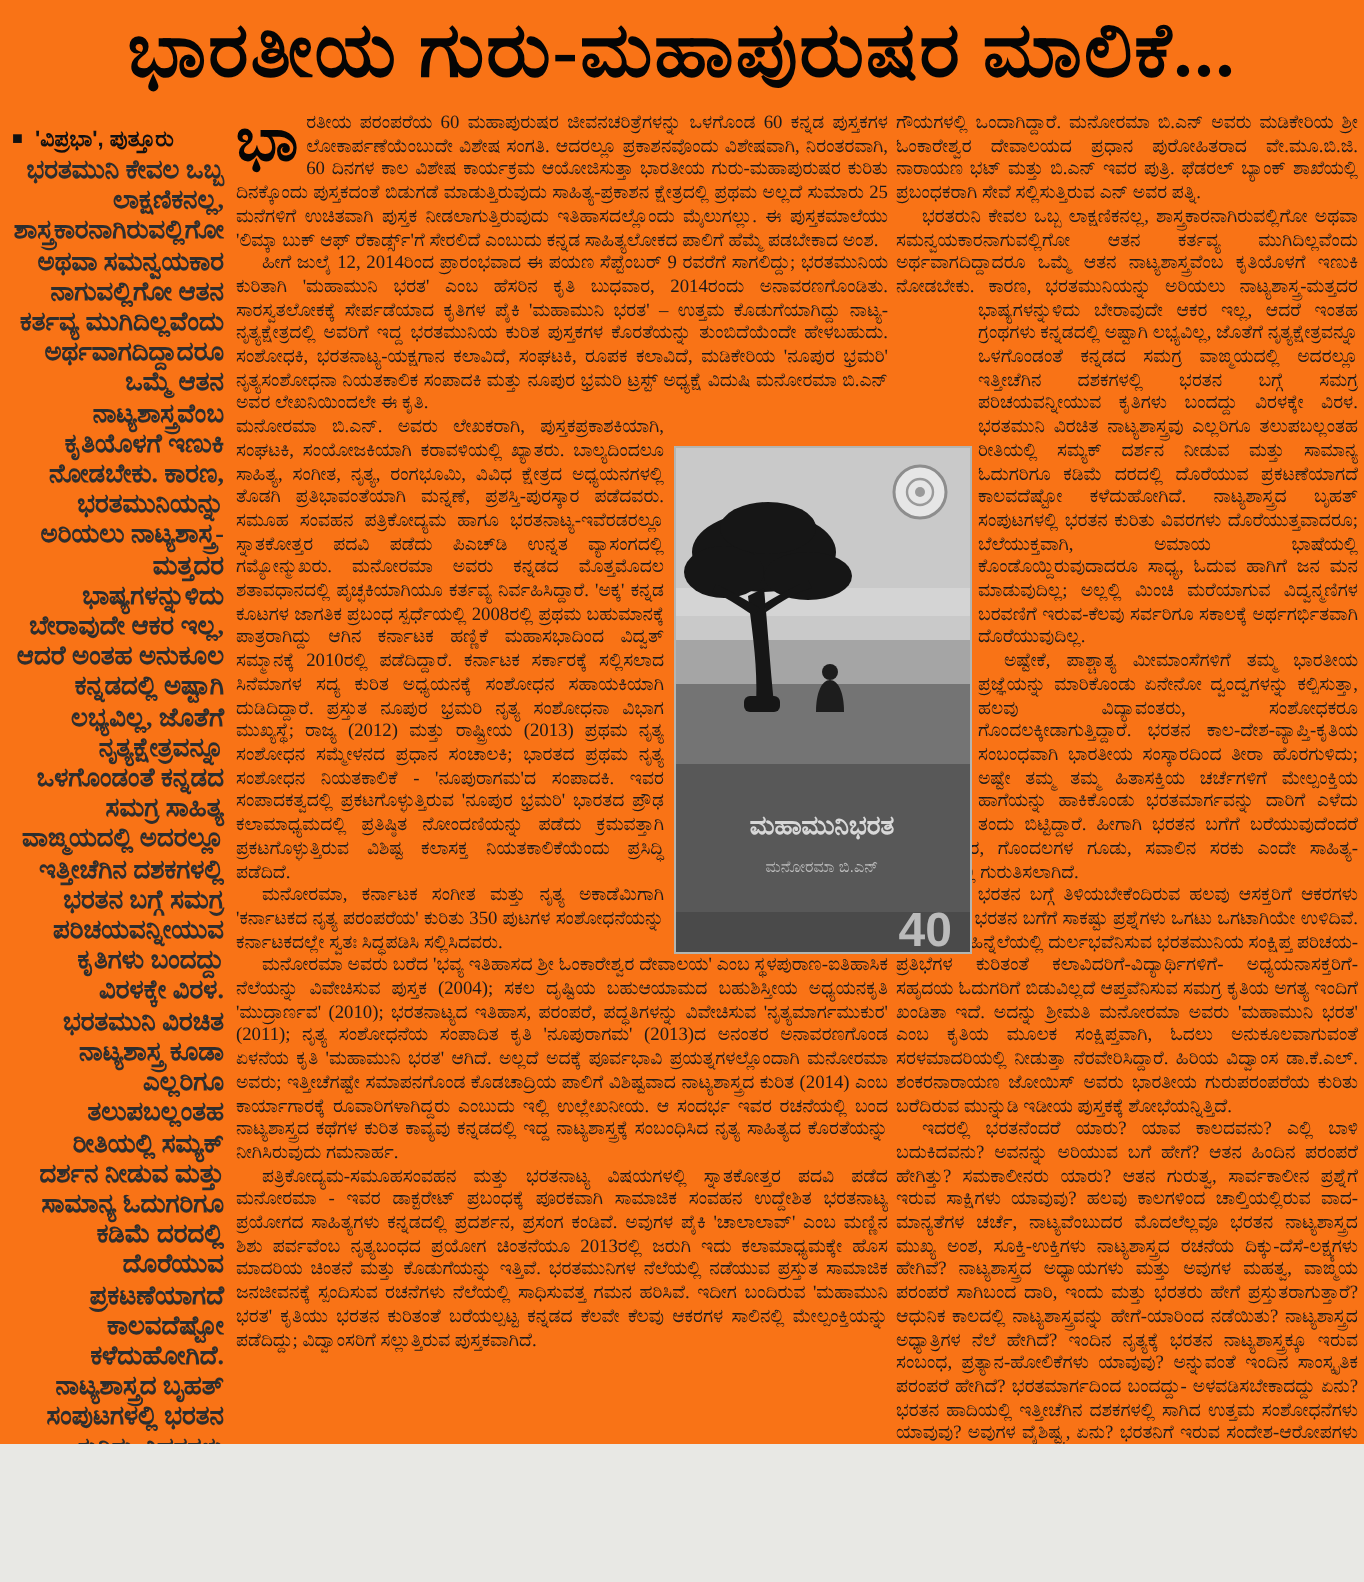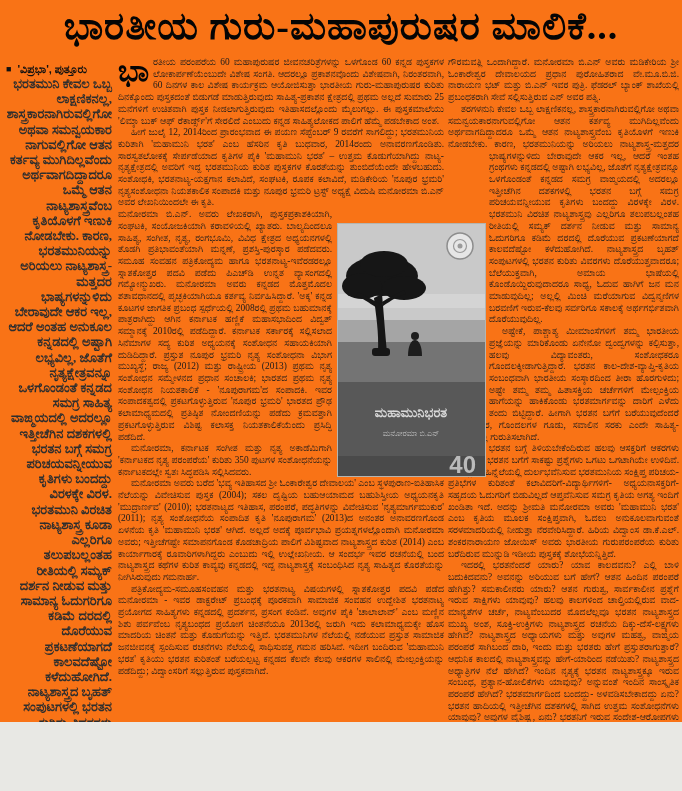--- a/index.html
+++ b/index.html
@@ -120,23 +120,23 @@
     </p>
     <p>ಹೀಗೆ ಜುಲೈ 12, 2014ರಿಂದ ಪ್ರಾರಂಭವಾದ ಈ ಪಯಣ ಸೆಪ್ಟೆಂಬರ್ 9 ರವರೆಗೆ ಸಾಗಲಿದ್ದು; ಭರತಮುನಿಯ ಕುರಿತಾಗಿ 'ಮಹಾಮುನಿ ಭರತ' ಎಂಬ ಹೆಸರಿನ ಕೃತಿ ಬುಧವಾರ, 2014ರಂದು ಅನಾವರಣಗೊಂಡಿತು. ಸಾರಸ್ವತಲೋಕಕ್ಕೆ ಸೇರ್ಪಡೆಯಾದ ಕೃತಿಗಳ ಪೈಕಿ 'ಮಹಾಮುನಿ ಭರತ' – ಉತ್ತಮ ಕೊಡುಗೆಯಾಗಿದ್ದು ನಾಟ್ಯ-ನೃತ್ಯಕ್ಷೇತ್ರದಲ್ಲಿ ಅವರಿಗೆ ಇದ್ದ ಭರತಮುನಿಯ ಕುರಿತ ಪುಸ್ತಕಗಳ ಕೊರತೆಯನ್ನು ತುಂಬಿದೆಯೆಂದೇ ಹೇಳಬಹುದು. ಸಂಶೋಧಕಿ, ಭರತನಾಟ್ಯ-ಯಕ್ಷಗಾನ ಕಲಾವಿದೆ, ಸಂಘಟಕಿ, ರೂಪಕ ಕಲಾವಿದೆ, ಮಡಿಕೇರಿಯ 'ನೂಪುರ ಭ್ರಮರಿ' ನೃತ್ಯಸಂಶೋಧನಾ ನಿಯತಕಾಲಿಕ ಸಂಪಾದಕಿ ಮತ್ತು ನೂಪುರ ಭ್ರಮರಿ ಟ್ರಸ್ಟ್ ಅಧ್ಯಕ್ಷೆ ವಿದುಷಿ ಮನೋರಮಾ ಬಿ.ಎನ್ ಅವರ ಲೇಖನಿಯಿಂದಲೇ ಈ ಕೃತಿ.</p>
     <div class="wrap-spacer-mid"></div>
     <p>ಮನೋರಮಾ ಬಿ.ಎನ್. ಅವರು ಲೇಖಕರಾಗಿ, ಪುಸ್ತಕಪ್ರಕಾಶಕಿಯಾಗಿ, ಸಂಘಟಕಿ, ಸಂಯೋಜಕಿಯಾಗಿ ಕರಾವಳಿಯಲ್ಲಿ ಖ್ಯಾತರು. ಬಾಲ್ಯದಿಂದಲೂ ಸಾಹಿತ್ಯ, ಸಂಗೀತ, ನೃತ್ಯ, ರಂಗಭೂಮಿ, ವಿವಿಧ ಕ್ಷೇತ್ರದ ಅಧ್ಯಯನಗಳಲ್ಲಿ ತೊಡಗಿ ಪ್ರತಿಭಾವಂತೆಯಾಗಿ ಮನ್ನಣೆ, ಪ್ರಶಸ್ತಿ-ಪುರಸ್ಕಾರ ಪಡೆದವರು. ಸಮೂಹ ಸಂವಹನ ಪತ್ರಿಕೋದ್ಯಮ ಹಾಗೂ ಭರತನಾಟ್ಯ-ಇವೆರಡರಲ್ಲೂ ಸ್ನಾತಕೋತ್ತರ ಪದವಿ ಪಡೆದು ಪಿಎಚ್‌ಡಿ ಉನ್ನತ ವ್ಯಾಸಂಗದಲ್ಲಿ ಗಮ್ಯೋನ್ಮುಖರು. ಮನೋರಮಾ ಅವರು ಕನ್ನಡದ ಮೊತ್ತಮೊದಲ ಶತಾವಧಾನದಲ್ಲಿ ಪೃಚ್ಛಕಿಯಾಗಿಯೂ ಕರ್ತವ್ಯ ನಿರ್ವಹಿಸಿದ್ದಾರೆ. 'ಅಕ್ಕ' ಕನ್ನಡ ಕೂಟಗಳ ಜಾಗತಿಕ ಪ್ರಬಂಧ ಸ್ಪರ್ಧೆಯಲ್ಲಿ 2008ರಲ್ಲಿ ಪ್ರಥಮ ಬಹುಮಾನಕ್ಕೆ ಪಾತ್ರರಾಗಿದ್ದು ಆಗಿನ ಕರ್ನಾಟಕ ಹಣ್ಣಿಕೆ ಮಹಾಸಭಾದಿಂದ ವಿದ್ವತ್ ಸಮ್ಮಾನಕ್ಕೆ 2010ರಲ್ಲಿ ಪಡೆದಿದ್ದಾರೆ. ಕರ್ನಾಟಕ ಸರ್ಕಾರಕ್ಕೆ ಸಲ್ಲಿಸಲಾದ ಸಿನೆಮಾಗಳ ಸದ್ಯ ಕುರಿತ ಅಧ್ಯಯನಕ್ಕೆ ಸಂಶೋಧನ ಸಹಾಯಕಿಯಾಗಿ ದುಡಿದಿದ್ದಾರೆ. ಪ್ರಸ್ತುತ ನೂಪುರ ಭ್ರಮರಿ ನೃತ್ಯ ಸಂಶೋಧನಾ ವಿಭಾಗ ಮುಖ್ಯಸ್ಥೆ; ರಾಜ್ಯ (2012) ಮತ್ತು ರಾಷ್ಟ್ರೀಯ (2013) ಪ್ರಥಮ ನೃತ್ಯ ಸಂಶೋಧನ ಸಮ್ಮೇಳನದ ಪ್ರಧಾನ ಸಂಚಾಲಕಿ; ಭಾರತದ ಪ್ರಥಮ ನೃತ್ಯ ಸಂಶೋಧನ ನಿಯತಕಾಲಿಕೆ - 'ನೂಪುರಾಗಮ'ದ ಸಂಪಾದಕಿ. ಇವರ ಸಂಪಾದಕತ್ವದಲ್ಲಿ ಪ್ರಕಟಗೊಳ್ಳುತ್ತಿರುವ 'ನೂಪುರ ಭ್ರಮರಿ' ಭಾರತದ ಪ್ರೌಢ ಕಲಾಮಾಧ್ಯಮದಲ್ಲಿ ಪ್ರತಿಷ್ಠಿತ ನೋಂದಣಿಯನ್ನು ಪಡೆದು ಕ್ರಮವತ್ತಾಗಿ ಪ್ರಕಟಗೊಳ್ಳುತ್ತಿರುವ ವಿಶಿಷ್ಟ ಕಲಾಸಕ್ತ ನಿಯತಕಾಲಿಕೆಯೆಂದು ಪ್ರಸಿದ್ಧಿ ಪಡೆದಿದೆ.</p>
     <p>ಮನೋರಮಾ, ಕರ್ನಾಟಕ ಸಂಗೀತ ಮತ್ತು ನೃತ್ಯ ಅಕಾಡೆಮಿಗಾಗಿ 'ಕರ್ನಾಟಕದ ನೃತ್ಯ ಪರಂಪರೆಯ' ಕುರಿತು 350 ಪುಟಗಳ ಸಂಶೋಧನೆಯನ್ನು ಕರ್ನಾಟಕದಲ್ಲೇ ಸ್ವತಃ ಸಿದ್ಧಪಡಿಸಿ ಸಲ್ಲಿಸಿದವರು.</p>
     <p>ಮನೋರಮಾ ಅವರು ಬರೆದ 'ಭವ್ಯ ಇತಿಹಾಸದ ಶ್ರೀ ಓಂಕಾರೇಶ್ವರ ದೇವಾಲಯ' ಎಂಬ ಸ್ಥಳಪುರಾಣ-ಐತಿಹಾಸಿಕ ನೆಲೆಯನ್ನು ವಿವೇಚಿಸುವ ಪುಸ್ತಕ (2004); ಸಕಲ ದೃಷ್ಟಿಯ ಬಹುಆಯಾಮದ ಬಹುಶಿಸ್ತೀಯ ಅಧ್ಯಯನಕೃತಿ 'ಮುದ್ರಾರ್ಣವ' (2010); ಭರತನಾಟ್ಯದ ಇತಿಹಾಸ, ಪರಂಪರೆ, ಪದ್ಧತಿಗಳನ್ನು ವಿವೇಚಿಸುವ 'ನೃತ್ಯಮಾರ್ಗಮುಕುರ' (2011); ನೃತ್ಯ ಸಂಶೋಧನೆಯ ಸಂಪಾದಿತ ಕೃತಿ 'ನೂಪುರಾಗಮ' (2013)ದ ಅನಂತರ ಅನಾವರಣಗೊಂಡ ಏಳನೆಯ ಕೃತಿ 'ಮಹಾಮುನಿ ಭರತ' ಆಗಿದೆ. ಅಲ್ಲದೆ ಅದಕ್ಕೆ ಪೂರ್ವಭಾವಿ ಪ್ರಯತ್ನಗಳಲ್ಲೊಂದಾಗಿ ಮನೋರಮಾ ಅವರು; ಇತ್ತೀಚೆಗಷ್ಟೇ ಸಮಾಪನಗೊಂಡ ಕೊಡಚಾದ್ರಿಯ ಪಾಲಿಗೆ ವಿಶಿಷ್ಟವಾದ ನಾಟ್ಯಶಾಸ್ತ್ರದ ಕುರಿತ (2014) ಎಂಬ ಕಾರ್ಯಾಗಾರಕ್ಕೆ ರೂವಾರಿಗಳಾಗಿದ್ದರು ಎಂಬುದು ಇಲ್ಲಿ ಉಲ್ಲೇಖನೀಯ. ಆ ಸಂದರ್ಭ ಇವರ ರಚನೆಯಲ್ಲಿ ಬಂದ ನಾಟ್ಯಶಾಸ್ತ್ರದ ಕಥೆಗಳ ಕುರಿತ ಕಾವ್ಯವು ಕನ್ನಡದಲ್ಲಿ ಇದ್ದ ನಾಟ್ಯಶಾಸ್ತ್ರಕ್ಕೆ ಸಂಬಂಧಿಸಿದ ನೃತ್ಯ ಸಾಹಿತ್ಯದ ಕೊರತೆಯನ್ನು ನೀಗಿಸಿರುವುದು ಗಮನಾರ್ಹ.</p>
     <p>ಪತ್ರಿಕೋದ್ಯಮ-ಸಮೂಹಸಂವಹನ ಮತ್ತು ಭರತನಾಟ್ಯ ವಿಷಯಗಳಲ್ಲಿ ಸ್ನಾತಕೋತ್ತರ ಪದವಿ ಪಡೆದ ಮನೋರಮಾ - ಇವರ ಡಾಕ್ಟರೇಟ್ ಪ್ರಬಂಧಕ್ಕೆ ಪೂರಕವಾಗಿ ಸಾಮಾಜಿಕ ಸಂವಹನ ಉದ್ದೇಶಿತ ಭರತನಾಟ್ಯ ಪ್ರಯೋಗದ ಸಾಹಿತ್ಯಗಳು ಕನ್ನಡದಲ್ಲಿ ಪ್ರದರ್ಶನ, ಪ್ರಸಂಗ ಕಂಡಿವೆ. ಅವುಗಳ ಪೈಕಿ 'ಚಾಲಾಲಾವ್' ಎಂಬ ಮಣ್ಣಿನ ಶಿಶು ಪರ್ವವೆಂಬ ನೃತ್ಯಬಂಧದ ಪ್ರಯೋಗ ಚಿಂತನೆಯೂ 2013ರಲ್ಲಿ ಜರುಗಿ ಇದು ಕಲಾಮಾಧ್ಯಮಕ್ಕೇ ಹೊಸ ಮಾದರಿಯ ಚಿಂತನೆ ಮತ್ತು ಕೊಡುಗೆಯನ್ನು ಇತ್ತಿವೆ. ಭರತಮುನಿಗಳ ನೆಲೆಯಲ್ಲಿ ನಡೆಯುವ ಪ್ರಸ್ತುತ ಸಾಮಾಜಿಕ ಜನಜೀವನಕ್ಕೆ ಸ್ಪಂದಿಸುವ ರಚನೆಗಳು ನೆಲೆಯಲ್ಲಿ ಸಾಧಿಸುವತ್ತ ಗಮನ ಹರಿಸಿವೆ. ಇದೀಗ ಬಂದಿರುವ 'ಮಹಾಮುನಿ ಭರತ' ಕೃತಿಯು ಭರತನ ಕುರಿತಂತೆ ಬರೆಯಲ್ಪಟ್ಟ ಕನ್ನಡದ ಕೆಲವೇ ಕೆಲವು ಆಕರಗಳ ಸಾಲಿನಲ್ಲಿ ಮೇಲ್ಪಂಕ್ತಿಯನ್ನು ಪಡೆದಿದ್ದು; ವಿದ್ವಾಂಸರಿಗೆ ಸಲ್ಲುತ್ತಿರುವ ಪುಸ್ತಕವಾಗಿದೆ.</p>
   </div>
 
   <div class="col-right">
-    <p>ಗೌರಮವತ್ಲಿ ಒಂದಾಗಿದ್ದಾರೆ. ಮನೋರಮಾ ಬಿ.ಎನ್ ಅವರು ಮಡಿಕೇರಿಯ ಶ್ರೀ ಓಂಕಾರೇಶ್ವರ ದೇವಾಲಯದ ಪ್ರಧಾನ ಪುರೋಹಿತರಾದ ವೇ.ಮೂ.ಬಿ.ಜಿ. ನಾರಾಯಣ ಭಟ್ ಮತ್ತು ಬಿ.ಎನ್ ಇವರ ಪುತ್ರಿ. ಫೆಡರಲ್ ಬ್ಯಾಂಕ್ ಶಾಖೆಯಲ್ಲಿ ಪ್ರಬಂಧಕರಾಗಿ ಸೇವೆ ಸಲ್ಲಿಸುತ್ತಿರುವ ಎನ್ ಅವರ ಪತ್ನಿ.</p>
+    <p>ಗೌಯಗಳಲ್ಲಿ ಒಂದಾಗಿದ್ದಾರೆ. ಮನೋರಮಾ ಬಿ.ಎನ್ ಅವರು ಮಡಿಕೇರಿಯ ಶ್ರೀ ಓಂಕಾರೇಶ್ವರ ದೇವಾಲಯದ ಪ್ರಧಾನ ಪುರೋಹಿತರಾದ ವೇ.ಮೂ.ಬಿ.ಜಿ. ನಾರಾಯಣ ಭಟ್ ಮತ್ತು ಬಿ.ಎನ್ ಇವರ ಪುತ್ರಿ. ಫೆಡರಲ್ ಬ್ಯಾಂಕ್ ಶಾಖೆಯಲ್ಲಿ ಪ್ರಬಂಧಕರಾಗಿ ಸೇವೆ ಸಲ್ಲಿಸುತ್ತಿರುವ ಎನ್ ಅವರ ಪತ್ನಿ.</p>
     <p>
-      <span>ತರಗಳನುನಿ ಕೇವಲ ಒಬ್ಬ ಲಾಕ್ಷಣಿಕನಲ್ಲ, ಶಾಸ್ತ್ರಕಾರನಾಗಿರುವಲ್ಲಿಗೋ ಅಥವಾ ಸಮನ್ವಯಕಾರನಾಗುವಲ್ಲಿಗೋ ಆತನ ಕರ್ತವ್ಯ ಮುಗಿದಿಲ್ಲವೆಂದು ಅರ್ಥವಾಗದಿದ್ದಾದರೂ ಒಮ್ಮೆ ಆತನ ನಾಟ್ಯಶಾಸ್ತ್ರವೆಂಬ ಕೃತಿಯೊಳಗೆ ಇಣುಕಿ ನೋಡಬೇಕು. ಕಾರಣ, ಭರತಮುನಿಯನ್ನು ಅರಿಯಲು ನಾಟ್ಯಶಾಸ್ತ್ರ-ಮತ್ತದರ ಭಾಷ್ಯಗಳನ್ನುಳಿದು ಬೇರಾವುದೇ ಆಕರ ಇಲ್ಲ, ಆದರೆ ಇಂತಹ</span>
+      <span>ಭರತರುನಿ ಕೇವಲ ಒಬ್ಬ ಲಾಕ್ಷಣಿಕನಲ್ಲ, ಶಾಸ್ತ್ರಕಾರನಾಗಿರುವಲ್ಲಿಗೋ ಅಥವಾ ಸಮನ್ವಯಕಾರನಾಗುವಲ್ಲಿಗೋ ಆತನ ಕರ್ತವ್ಯ ಮುಗಿದಿಲ್ಲವೆಂದು ಅರ್ಥವಾಗದಿದ್ದಾದರೂ ಒಮ್ಮೆ ಆತನ ನಾಟ್ಯಶಾಸ್ತ್ರವೆಂಬ ಕೃತಿಯೊಳಗೆ ಇಣುಕಿ ನೋಡಬೇಕು. ಕಾರಣ, ಭರತಮುನಿಯನ್ನು ಅರಿಯಲು ನಾಟ್ಯಶಾಸ್ತ್ರ-ಮತ್ತದರ ಭಾಷ್ಯಗಳನ್ನುಳಿದು ಬೇರಾವುದೇ ಆಕರ ಇಲ್ಲ, ಆದರೆ ಇಂತಹ</span>
       <span class="wrap-spacer-right"></span>
       <span>ಗ್ರಂಥಗಳು ಕನ್ನಡದಲ್ಲಿ ಅಷ್ಟಾಗಿ ಲಭ್ಯವಿಲ್ಲ, ಜೊತೆಗೆ ನೃತ್ಯಕ್ಷೇತ್ರವನ್ನೂ ಒಳಗೊಂಡಂತೆ ಕನ್ನಡದ ಸಮಗ್ರ ವಾಙ್ಮಯದಲ್ಲಿ ಅದರಲ್ಲೂ ಇತ್ತೀಚೆಗಿನ ದಶಕಗಳಲ್ಲಿ ಭರತನ ಬಗ್ಗೆ ಸಮಗ್ರ ಪರಿಚಯವನ್ನೀಯುವ ಕೃತಿಗಳು ಬಂದದ್ದು ವಿರಳಕ್ಕೇ ವಿರಳ. ಭರತಮುನಿ ವಿರಚಿತ ನಾಟ್ಯಶಾಸ್ತ್ರವು ಎಲ್ಲರಿಗೂ ತಲುಪಬಲ್ಲಂತಹ ರೀತಿಯಲ್ಲಿ ಸಮ್ಯಕ್ ದರ್ಶನ ನೀಡುವ ಮತ್ತು ಸಾಮಾನ್ಯ ಓದುಗರಿಗೂ ಕಡಿಮೆ ದರದಲ್ಲಿ ದೊರೆಯುವ ಪ್ರಕಟಣೆಯಾಗದೆ ಕಾಲವದೆಷ್ಟೋ ಕಳೆದುಹೋಗಿದೆ. ನಾಟ್ಯಶಾಸ್ತ್ರದ ಬೃಹತ್ ಸಂಪುಟಗಳಲ್ಲಿ ಭರತನ ಕುರಿತು ವಿವರಗಳು ದೊರೆಯುತ್ತವಾದರೂ; ಬೆಲೆಯುಕ್ತವಾಗಿ, ಅಮಾಯ ಭಾಷೆಯಲ್ಲಿ ಕೊಂಡೊಯ್ದಿರುವುದಾದರೂ ಸಾಧ್ಯ, ಓದುವ ಹಾಗಿಗೆ ಜನ ಮನ ಮಾಡುವುದಿಲ್ಲ; ಅಲ್ಲಲ್ಲಿ ಮಿಂಚಿ ಮರೆಯಾಗುವ ವಿದ್ವನ್ಮಣಿಗಳ ಬರವಣಿಗೆ ಇರುವ-ಕೆಲವು ಸರ್ವರಿಗೂ ಸಕಾಲಕ್ಕೆ ಅರ್ಥಗರ್ಭಿತವಾಗಿ ದೊರೆಯುವುದಿಲ್ಲ.</span>
     </p>
     <p>ಅಷ್ಟೇಕೆ, ಪಾಶ್ಚಾತ್ಯ ಮೀಮಾಂಸೆಗಳಿಗೆ ತಮ್ಮ ಭಾರತೀಯ ಪ್ರಜ್ಞೆಯನ್ನು ಮಾರಿಕೊಂಡು ಏನೇನೋ ದ್ವಂದ್ವಗಳನ್ನು ಕಲ್ಪಿಸುತ್ತಾ, ಹಲವು ವಿದ್ಯಾವಂತರು, ಸಂಶೋಧಕರೂ ಗೊಂದಲಕ್ಕೀಡಾಗುತ್ತಿದ್ದಾರೆ. ಭರತನ ಕಾಲ-ದೇಶ-ವ್ಯಾಪ್ತಿ-ಕೃತಿಯ ಸಂಬಂಧವಾಗಿ ಭಾರತೀಯ ಸಂಸ್ಕಾರದಿಂದ ತೀರಾ ಹೊರಗುಳಿದು; ಅಷ್ಟೇ ತಮ್ಮ ತಮ್ಮ ಹಿತಾಸಕ್ತಿಯ ಚರ್ಚೆಗಳಿಗೆ ಮೇಲ್ಪಂಕ್ತಿಯ ಹಾಗೆಯನ್ನು ಹಾಕಿಕೊಂಡು ಭರತಮಾರ್ಗವನ್ನು ದಾರಿಗೆ ಎಳೆದು ತಂದು ಬಿಟ್ಟಿದ್ದಾರೆ. ಹೀಗಾಗಿ ಭರತನ ಬಗೆಗೆ ಬರೆಯುವುದೆಂದರೆ ಅದು ದುಸ್ತರ, ಗೊಂದಲಗಳ ಗೂಡು, ಸವಾಲಿನ ಸರಕು ಎಂದೇ ಸಾಹಿತ್ಯ-ನೃತ್ಯಕ್ಷೇತ್ರದಲ್ಲಿ ಗುರುತಿಸಲಾಗಿದೆ.</p>
     <p>ಹಾಗಾಗಿ ಭರತನ ಬಗ್ಗೆ ತಿಳಿಯಬೇಕೆಂದಿರುವ ಹಲವು ಆಸಕ್ತರಿಗೆ ಆಕರಗಳು ದೊರೆಯದೆ; ಭರತನ ಬಗೆಗೆ ಸಾಕಷ್ಟು ಪ್ರಶ್ನೆಗಳು ಒಗಟು ಒಗಟಾಗಿಯೇ ಉಳಿದಿವೆ. ಈ ಎಲ್ಲದರ ಹಿನ್ನೆಲೆಯಲ್ಲಿ ದುರ್ಲಭವೆನಿಸುವ ಭರತಮುನಿಯ ಸಂಕ್ಷಿಪ್ತ ಪರಿಚಯ-ಪ್ರತಿಭೆಗಳ ಕುರಿತಂತೆ ಕಲಾವಿದರಿಗೆ-ವಿದ್ಯಾರ್ಥಿಗಳಿಗೆ- ಅಧ್ಯಯನಾಸಕ್ತರಿಗೆ- ಸಹೃದಯ ಓದುಗರಿಗೆ ಬಿಡುವಿಲ್ಲದೆ ಆಪ್ತವೆನಿಸುವ ಸಮಗ್ರ ಕೃತಿಯ ಅಗತ್ಯ ಇಂದಿಗೆ ಖಂಡಿತಾ ಇದೆ. ಅದನ್ನು ಶ್ರೀಮತಿ ಮನೋರಮಾ ಅವರು 'ಮಹಾಮುನಿ ಭರತ' ಎಂಬ ಕೃತಿಯ ಮೂಲಕ ಸಂಕ್ಷಿಪ್ತವಾಗಿ, ಓದಲು ಅನುಕೂಲವಾಗುವಂತೆ ಸರಳಮಾದರಿಯಲ್ಲಿ ನೀಡುತ್ತಾ ನೆರವೇರಿಸಿದ್ದಾರೆ. ಹಿರಿಯ ವಿದ್ವಾಂಸ ಡಾ.ಕೆ.ಎಲ್. ಶಂಕರನಾರಾಯಣ ಜೋಯಿಸ್ ಅವರು ಭಾರತೀಯ ಗುರುಪರಂಪರೆಯ ಕುರಿತು ಬರೆದಿರುವ ಮುನ್ನುಡಿ ಇಡೀಯ ಪುಸ್ತಕಕ್ಕೆ ಶೋಭೆಯನ್ನಿತ್ತಿದೆ.</p>
     <p>ಇದರಲ್ಲಿ ಭರತನೆಂದರೆ ಯಾರು? ಯಾವ ಕಾಲದವನು? ಎಲ್ಲಿ ಬಾಳಿ ಬದುಕಿದವನು? ಅವನನ್ನು ಅರಿಯುವ ಬಗೆ ಹೇಗೆ? ಆತನ ಹಿಂದಿನ ಪರಂಪರೆ ಹೇಗಿತ್ತು? ಸಮಕಾಲೀನರು ಯಾರು? ಆತನ ಗುರುತ್ವ, ಸಾರ್ವಕಾಲೀನ ಪ್ರಶ್ನೆಗೆ ಇರುವ ಸಾಕ್ಷಿಗಳು ಯಾವುವು? ಹಲವು ಕಾಲಗಳಿಂದ ಚಾಲ್ತಿಯಲ್ಲಿರುವ ವಾದ-ಮಾನ್ಯತೆಗಳ ಚರ್ಚೆ, ನಾಟ್ಯವೆಂಬುದರ ಮೊದಲೆಲ್ಲವೂ ಭರತನ ನಾಟ್ಯಶಾಸ್ತ್ರದ ಮುಖ್ಯ ಅಂಶ, ಸೂಕ್ತಿ-ಉಕ್ತಿಗಳು ನಾಟ್ಯಶಾಸ್ತ್ರದ ರಚನೆಯ ದಿಕ್ಕು-ದೆಸೆ-ಲಕ್ಷ್ಯಗಳು ಹೇಗಿವೆ? ನಾಟ್ಯಶಾಸ್ತ್ರದ ಅಧ್ಯಾಯಗಳು ಮತ್ತು ಅವುಗಳ ಮಹತ್ವ, ವಾಙ್ಮಯ ಪರಂಪರೆ ಸಾಗಿಬಂದ ದಾರಿ, ಇಂದು ಮತ್ತು ಭರತರು ಹೇಗೆ ಪ್ರಸ್ತುತರಾಗುತ್ತಾರೆ? ಆಧುನಿಕ ಕಾಲದಲ್ಲಿ ನಾಟ್ಯಶಾಸ್ತ್ರವನ್ನು ಹೇಗೆ-ಯಾರಿಂದ ನಡೆಯಿತು? ನಾಟ್ಯಶಾಸ್ತ್ರದ ಅಧ್ಯಾತ್ರಿಗಳ ನೆಲೆ ಹೇಗಿದೆ? ಇಂದಿನ ನೃತ್ಯಕ್ಕೆ ಭರತನ ನಾಟ್ಯಶಾಸ್ತ್ರಕ್ಕೂ ಇರುವ ಸಂಬಂಧ, ಪ್ರತ್ಯಾನ-ಹೋಲಿಕೆಗಳು ಯಾವುವು? ಅನ್ನುವಂತೆ ಇಂದಿನ ಸಾಂಸ್ಕೃತಿಕ ಪರಂಪರೆ ಹೇಗಿದೆ? ಭರತಮಾರ್ಗದಿಂದ ಬಂದದ್ದು- ಅಳವಡಿಸಬೇಕಾದದ್ದು ಏನು? ಭರತನ ಹಾದಿಯಲ್ಲಿ ಇತ್ತೀಚೆಗಿನ ದಶಕಗಳಲ್ಲಿ ಸಾಗಿದ ಉತ್ತಮ ಸಂಶೋಧನೆಗಳು ಯಾವುವು? ಅವುಗಳ ವೈಶಿಷ್ಟ್ಯ, ಏನು? ಭರತನಿಗೆ ಇರುವ ಸಂದೇಶ-ಆರೋಪಗಳು ಯಾವುವು? ವಿದ್ವಾಂಸರ ಅಭಿಪ್ರಾಯವೇನು? ಇತ್ಯಾದಿ ವರ್ತಮಾನ-ಭವಿಷ್ಯತ್ತಿನ ಸಮಗ್ರ ನೆಲೆಯಲ್ಲಿ ಕಾಣಿಸುವ ಹತ್ತು ಅಧ್ಯಾಯಗಳಲ್ಲಿ ಅಧ್ಯಯನ ನಡೆಸಿ, ಉತ್ತರಗಳನ್ನು ಕೋಶಮಾರ್ಗದಲ್ಲಿ ಸಮರ್ಪಕವಾಗಿ ಯುಕ್ತಮಾರ್ಗದಲ್ಲಿ ಪ್ರತಿಪಾದಿಸಲಾಗಿದೆ. ಜೊತೆಗೆ ಅಧ್ಯಯನವೆಂಬುದನ್ನು ತೀರಾ ಶುಷ್ಕವಾಗಿಸುವ ಗೋಜಿಗೆ ಹೋಗದೆ; ಯಾವುದೇ ಓದುಗನಿಗೆ ಸರಳವಾಗಿ, ಸಂಕ್ಷಿಪ್ತವಾಗಿ ಅರ್ಥವಾಗುವಂತೆ ಮಾಡುವಲ್ಲಿ ಲೇಖಕಿ ಯಶಸ್ವಿಯಾಗಿದ್ದಾರೆ. ಉತ್ತಮ ಕೃತಿಗೆ ಬೇಕಾದ ಸಾಕ್ಷ್ಯಗಳಿಂದ ಇದು ಇಮ್ಮಡಿಸಿದೆ ಎಂಬುದು ಗಮನಾರ್ಹ ಅಂಶ. ಈ ನೆಲೆಯಲ್ಲಿ ಸಾಮಾನ್ಯ ವ್ಯಕ್ತಿ ಮತ್ತು ನಾಟ್ಯಶಾಸ್ತ್ರದಂತಹ ಬೃಹತ್ ವಿಶ್ವಕೋಶವನ್ನು ಏಕಕಾಲಕ್ಕೆ ಓದುಗಮನಗಳಿಗೆ ತಕ್ಕಂತೆ ನೀಡಿದ ಲೇಖಕಿ ಮತ್ತು ಪ್ರಕಾಶನ ಅಭಿನಂದನಾರ್ಹರು.</p>
 
   </div>
 
   <div class="book-cover">

